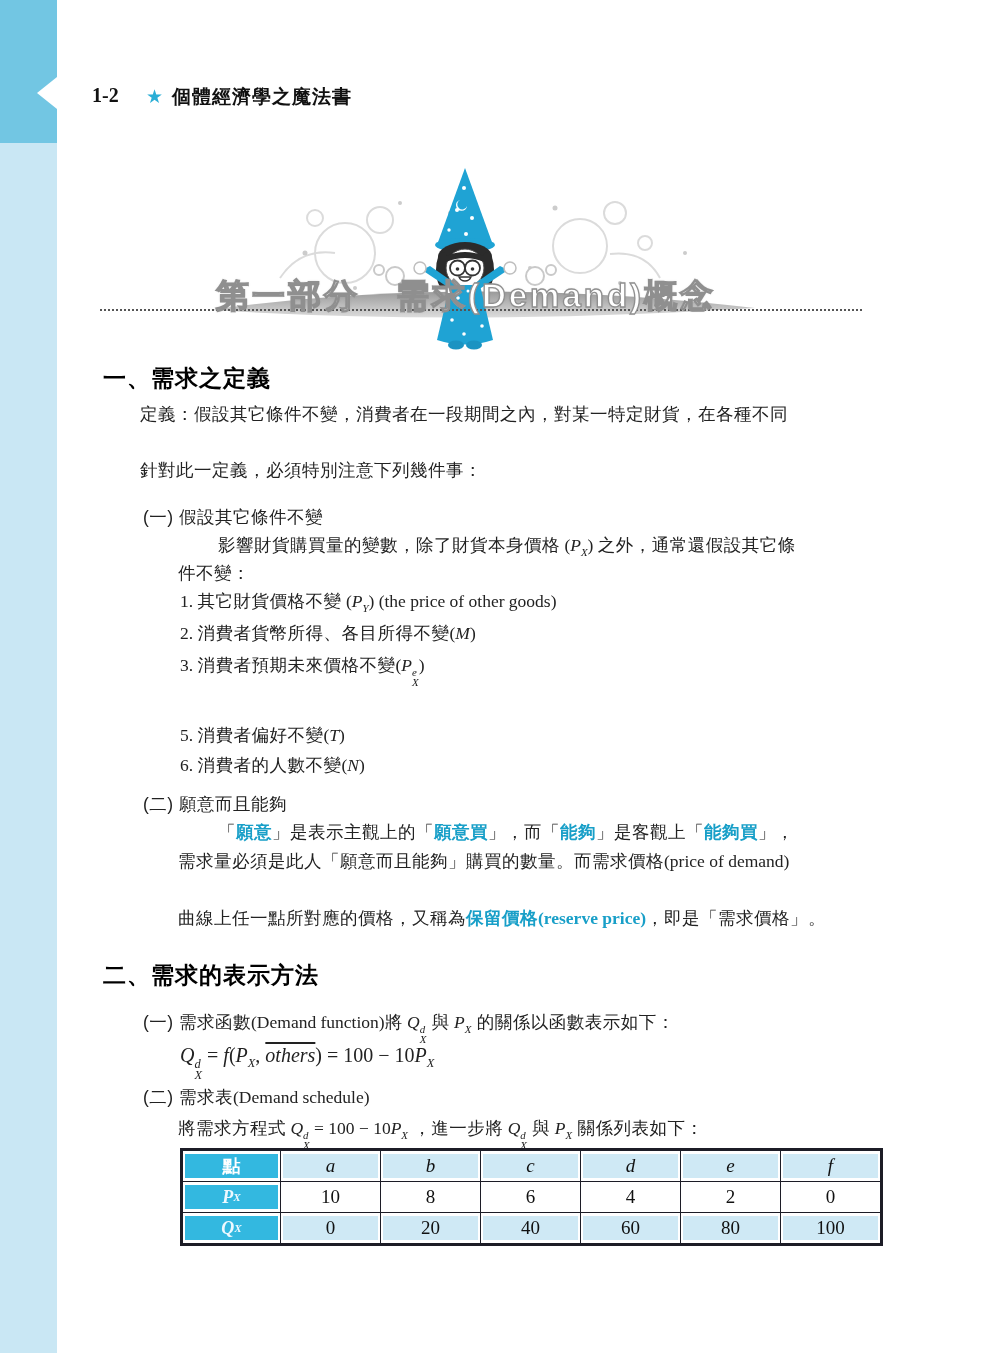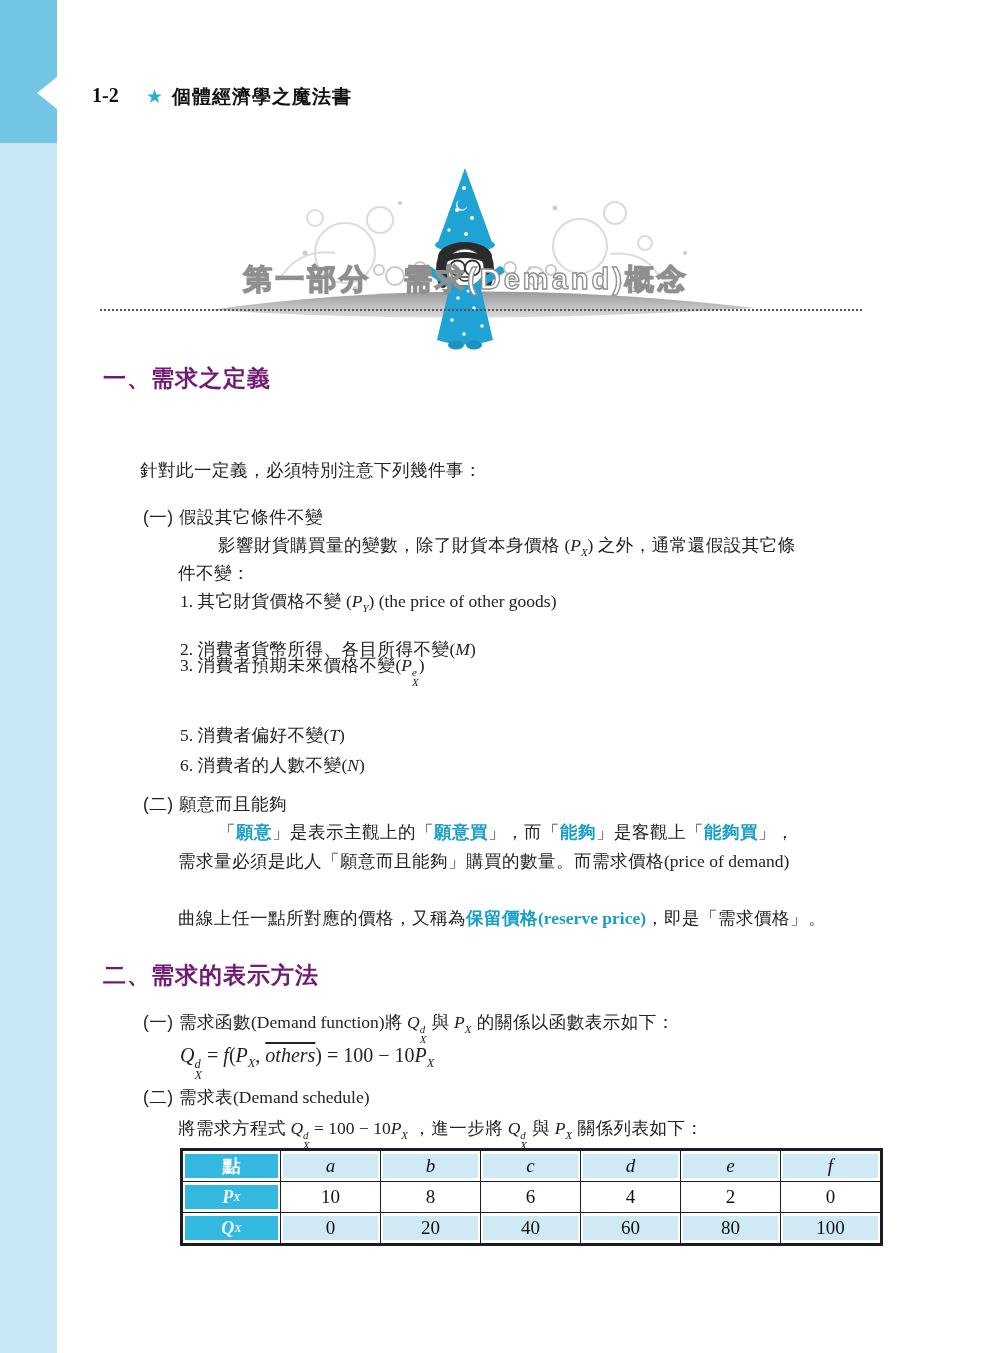--- a/index.html
+++ b/index.html
@@ -13,26 +13,26 @@
          border-right:20px solid #ffffff;}
   
   .pagenum{position:absolute;left:92px;top:84px;font-family:"Liberation Serif",serif;
            font-weight:bold;font-size:20px;color:#111;}
   .star{position:absolute;left:146px;top:85px;font-size:19px;color:#2aaed6;}
   .booktitle{position:absolute;left:172px;top:84px;font-size:19px;font-weight:bold;color:#111;letter-spacing:1px;}
   
   .banner-svg{position:absolute;left:100px;top:158px;width:780px;height:192px;z-index:1;}
   .dotline{position:absolute;left:100px;top:309px;width:762px;height:0;
            border-bottom:2px dotted #555;z-index:2;}
-  .banner-title{position:absolute;left:166px;top:260px;width:600px;text-align:center;
-                font-size:29px;font-weight:bold;letter-spacing:3px;color:#ffffff;z-index:3;
+  .banner-title{position:absolute;left:166px;top:274px;width:600px;text-align:center;
+                font-size:33px;font-weight:bold;letter-spacing:3px;color:#ffffff;z-index:3;
                 -webkit-text-stroke:1.3px #8f8f8f;text-shadow:0 0 2px rgba(130,130,130,.55);
                 white-space:nowrap;}
   
-  .sec-heading{position:absolute;font-size:23px;font-weight:bold;color:#701a75;letter-spacing:1px;white-space:nowrap;}
+  .sec-heading{position:absolute;font-size:23px;font-weight:bold;color:#000000;letter-spacing:1px;white-space:nowrap;}
   
   .line{position:absolute;font-size:17.5px;color:#222;white-space:nowrap;letter-spacing:0.5px;}
   .seg-serif{font-family:"Liberation Serif",serif;letter-spacing:0;}
   .seg-var{font-family:"Liberation Serif",serif;font-style:italic;letter-spacing:0;}
   sub.seg-sub{font-family:"Liberation Serif",serif;font-style:italic;font-size:0.62em;letter-spacing:0;}
   sup.seg-sup{font-family:"Liberation Serif",serif;font-style:italic;font-size:0.62em;letter-spacing:0;}
   .seg-teal{color:#189fc8;font-weight:bold;}
   .seg-tealserif{color:#189fc8;font-weight:bold;font-family:"Liberation Serif",serif;letter-spacing:0;}
   .seg-over{font-family:"Liberation Serif",serif;font-style:italic;text-decoration:overline;letter-spacing:0;}
   .seg-stack{display:inline-flex;flex-direction:column;align-items:flex-start;
@@ -141,28 +141,29 @@
           <circle cx="368" cy="133" r="1.5"></circle>
       </g>
       <ellipse cx="356" cy="187" rx="8" ry="4.5" fill="#1b93c2"></ellipse>
       <ellipse cx="374" cy="187" rx="8" ry="4.5" fill="#1b93c2"></ellipse>
     </g>
   </svg>
   <div class="dotline"></div>
   <div class="banner-title">第一部分　需求(Demand)概念</div>
 
   <div class="sec-heading" style="left:103px;top:363px;">一、需求之定義</div>
+  <div class="line" style="left:140px;top:402px;">定義：假設其它條件不變，消費者在一段期間之內，對某一特定財貨，在各種不同</div>
   <div class="line" style="left:140px;top:458px;">針對此一定義，必須特別注意下列幾件事：</div>
 
   <div class="line" style="left:143px;top:505px;">(一) 假設其它條件不變</div>
   <div class="line" style="left:218px;top:533px;"><span class="seg-t">影響財貨購買量的變數，除了財貨本身價格</span><span class="seg-serif"> (</span><span class="seg-var">P</span><sub class="seg-sub">X</sub><span class="seg-serif">) </span><span class="seg-t">之外，通常還假設其它條</span></div>
   <div class="line" style="left:178px;top:561px;"><span class="seg-t">件不變：</span></div>
 
   <div class="line" style="left:180px;top:589px;"><span class="seg-serif">1. </span><span class="seg-t">其它財貨價格不變</span><span class="seg-serif"> (</span><span class="seg-var">P</span><sub class="seg-sub">Y</sub><span class="seg-serif">) (the price of other goods)</span></div>
-  <div class="line" style="left:180px;top:621px;margin-top:16px;"><span class="seg-serif">2. </span><span class="seg-t">消費者貨幣所得、各目所得不變</span><span class="seg-serif">(</span><span class="seg-var">M</span><span class="seg-serif">)</span></div>
+  <div class="line" style="left:180px;top:621px;"><span class="seg-serif">2. </span><span class="seg-t">消費者貨幣所得、各目所得不變</span><span class="seg-serif">(</span><span class="seg-var">M</span><span class="seg-serif">)</span></div>
   <div class="line" style="left:180px;top:653px;"><span class="seg-serif">3. </span><span class="seg-t">消費者預期未來價格不變</span><span class="seg-serif">(</span><span class="seg-var">P</span><span class="seg-stack">
         <span>e</span>
         <span>X</span>
       </span><span class="seg-serif">)</span></div>
   <div class="line" style="left:180px;top:723px;"><span class="seg-serif">5. </span><span class="seg-t">消費者偏好不變</span><span class="seg-serif">(</span><span class="seg-var">T</span><span class="seg-serif">)</span></div>
   <div class="line" style="left:180px;top:753px;"><span class="seg-serif">6. </span><span class="seg-t">消費者的人數不變</span><span class="seg-serif">(</span><span class="seg-var">N</span><span class="seg-serif">)</span></div>
 
   <div class="line" style="left:143px;top:792px;">(二) 願意而且能夠</div>
   <div class="line" style="left:218px;top:820px;"><span class="seg-t">「</span><span class="seg-teal">願意</span><span class="seg-t">」是表示主觀上的「</span><span class="seg-teal">願意買</span><span class="seg-t">」，而「</span><span class="seg-teal">能夠</span><span class="seg-t">」是客觀上「</span><span class="seg-teal">能夠買</span><span class="seg-t">」，</span></div>
   <div class="line" style="left:178px;top:849px;"><span class="seg-t">需求量必須是此人「願意而且能夠」購買的數量。而需求價格</span><span class="seg-serif">(price of demand)</span></div>

